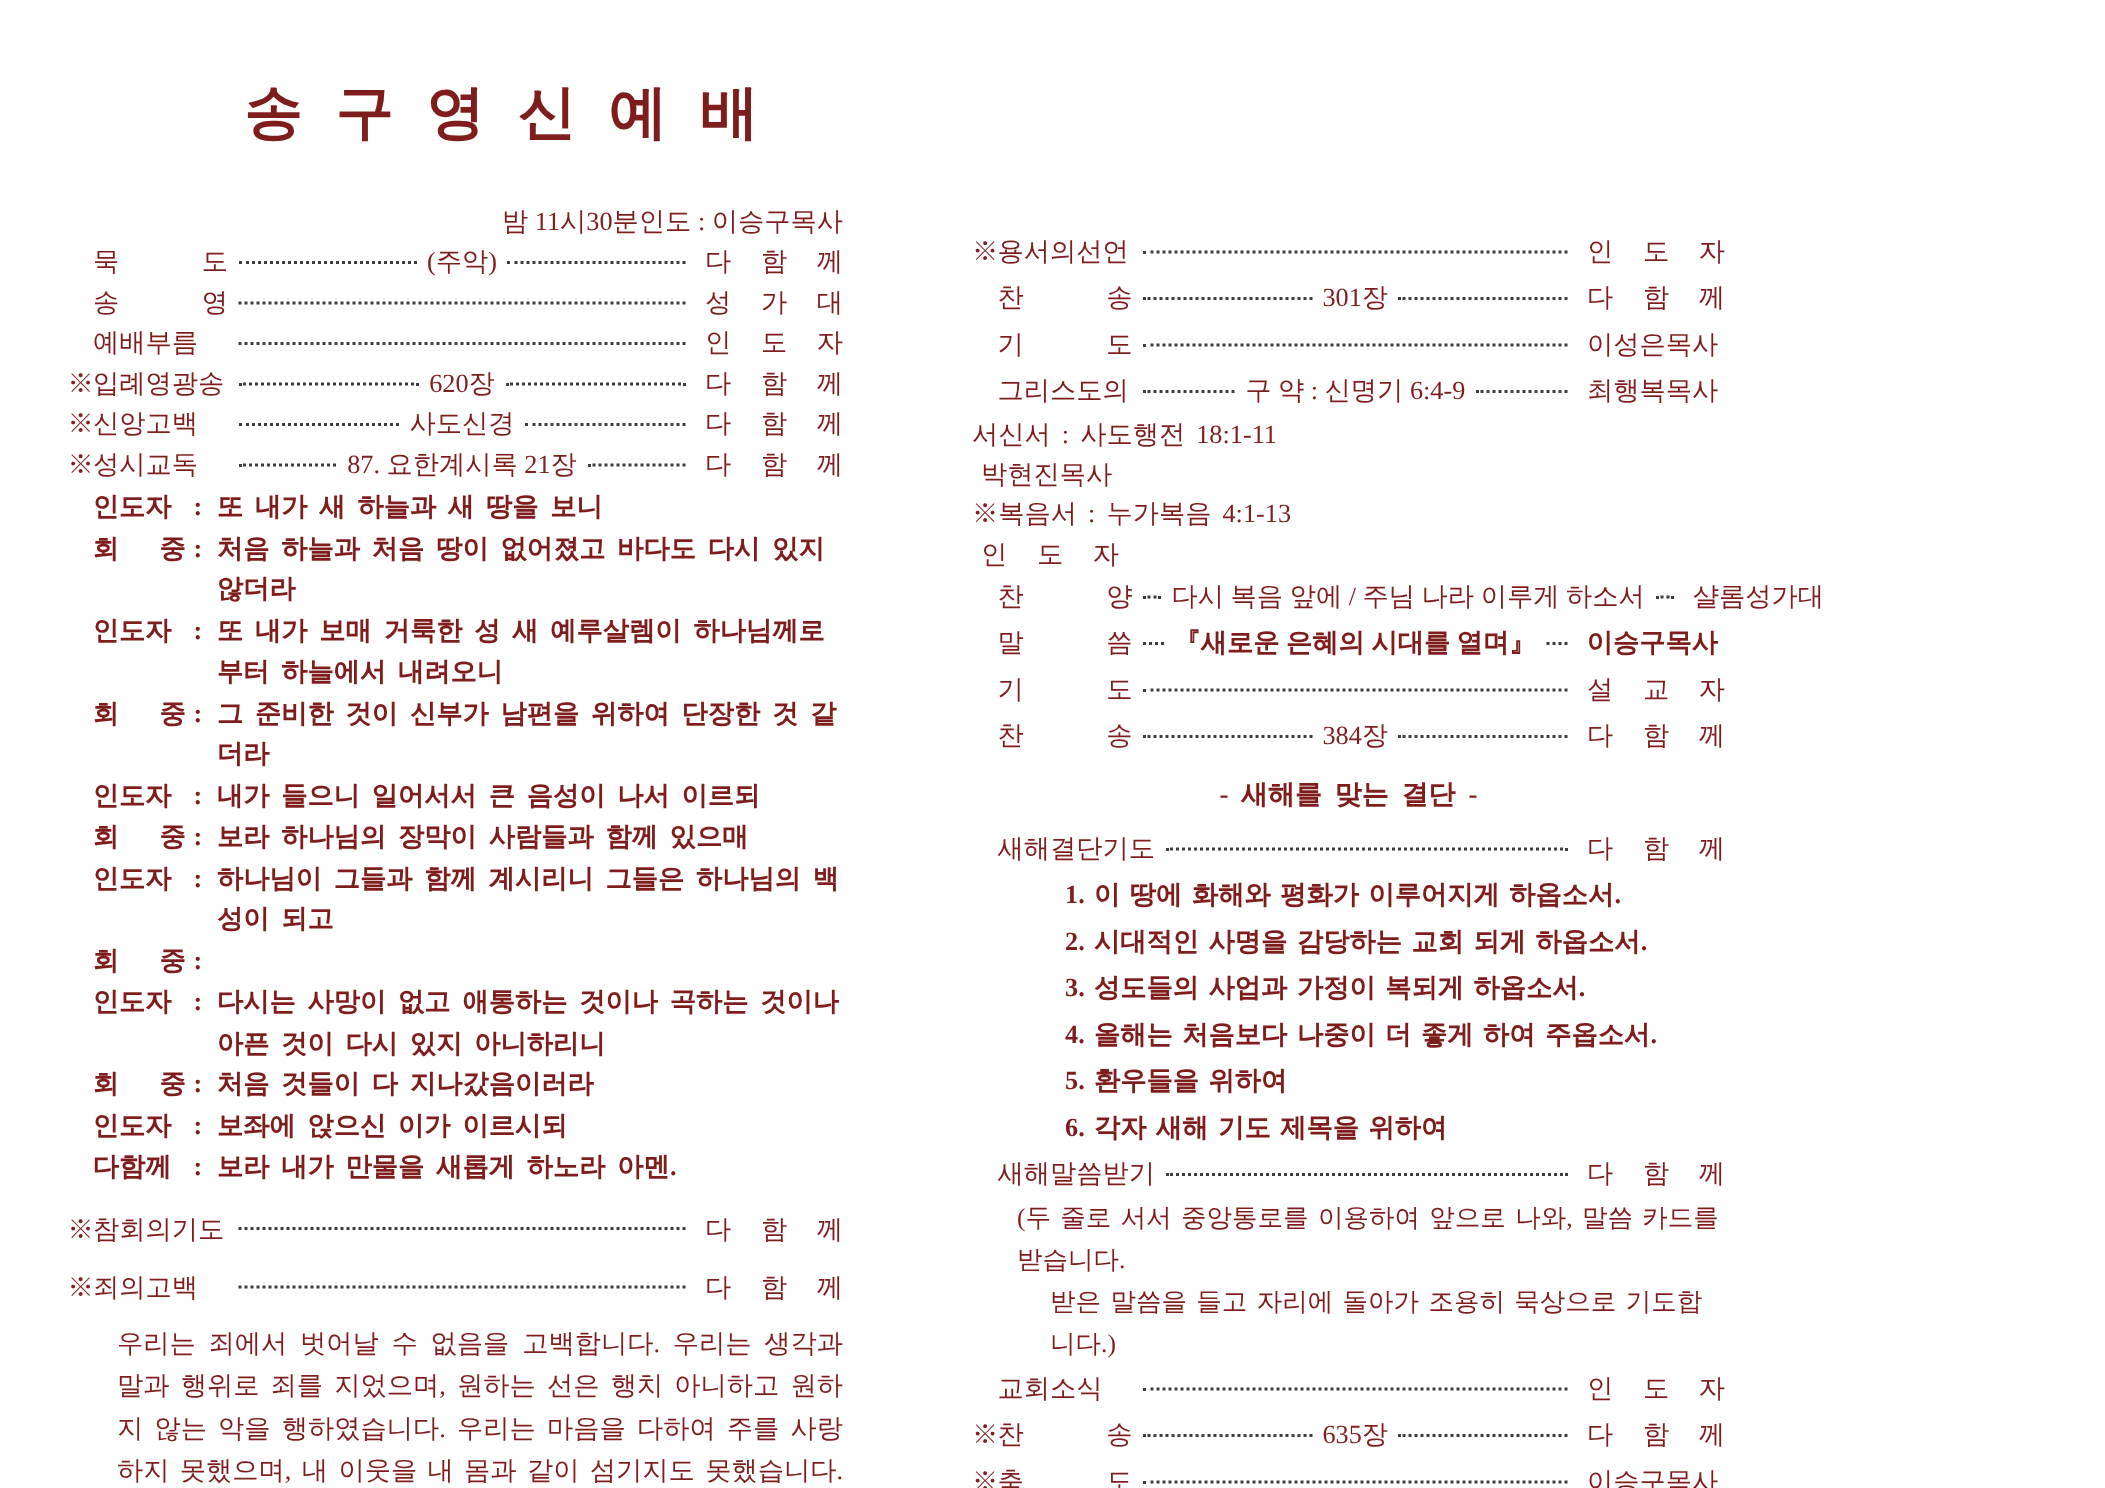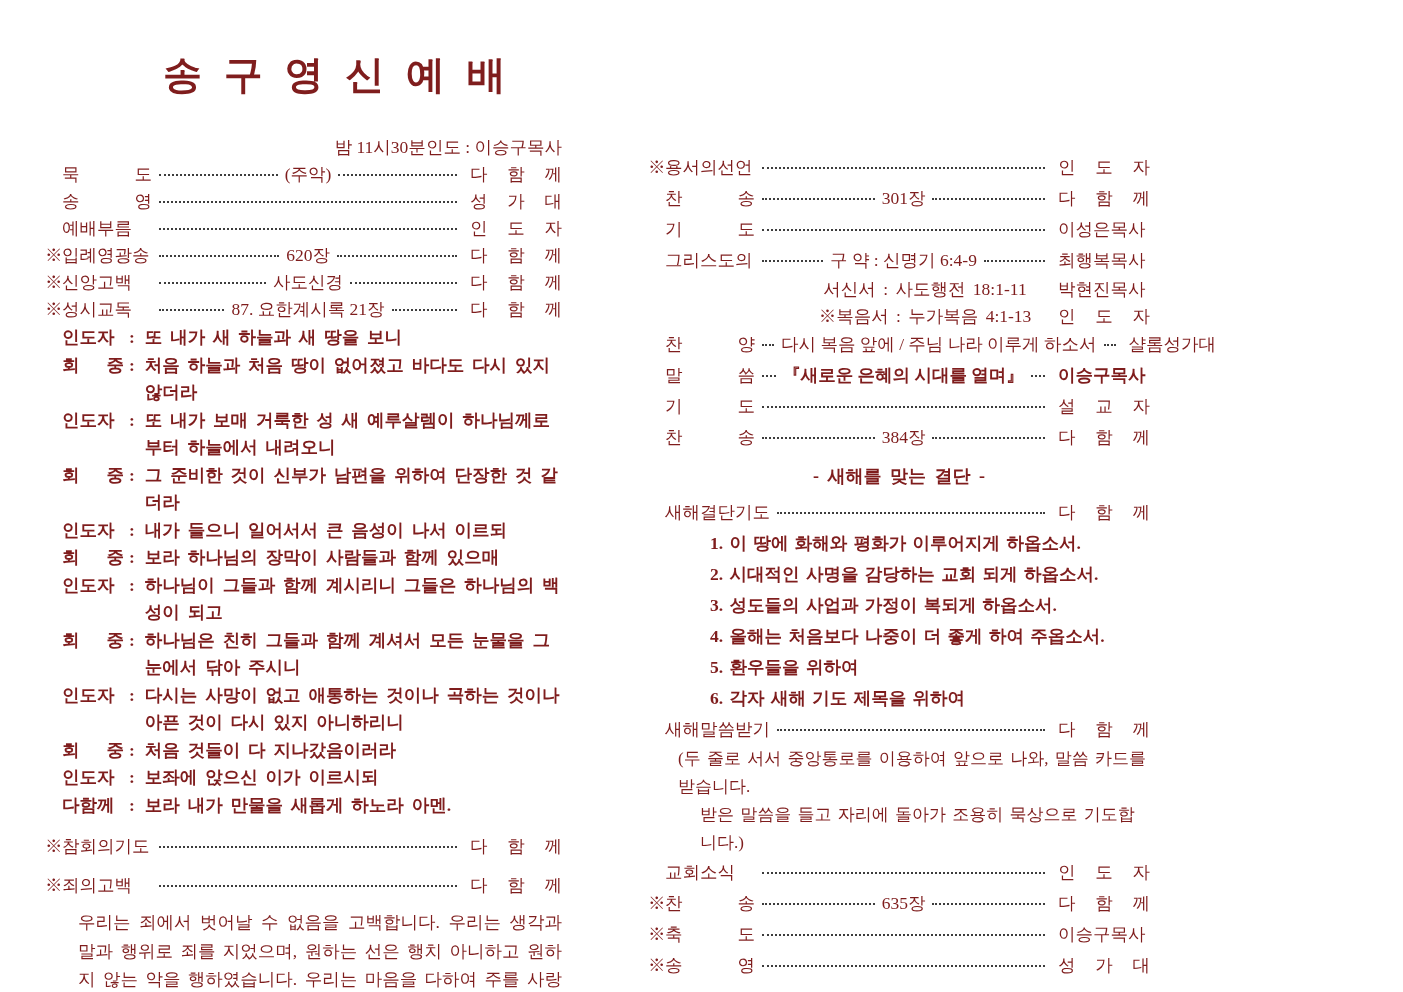--- a/index.html
+++ b/index.html
@@ -27,21 +27,21 @@
   .read{display:flex;font-size:17.5px;line-height:27.5px;padding-left:17px;font-weight:bold;}
   .spk{flex:none;width:62px;text-align:justify;text-align-last:justify;}
   .sep{flex:none;padding:0 10px 0 5px;}
   .rtx{flex:1 1 auto;word-spacing:3.5px;}
 
   .gap14{margin-top:14px;}
   .gap12{margin-top:12px;}
   .confession{margin:9px 0 0 33px;font-size:17.5px;line-height:28.5px;
               text-align:justify;word-spacing:2px;}
 
-  .sub{display:flex;align-items:flex-start;font-size:17.5px;line-height:26.5px;}
+  .sub{display:flex;align-items:flex-start;font-size:17.5px;line-height:26.5px;flex-direction:column;}
   .sub-pad{flex:none;width:150px;}
   .sub-ctr{flex:1 1 auto;text-align:center;white-space:nowrap;word-spacing:3px;}
 
   .res-title{font-size:18px;font-weight:700;text-align:center;line-height:22px;
              margin:12px 0 10px 0;word-spacing:4px;}
   .res-item{font-size:17.5px;font-weight:700;line-height:31px;padding-left:62px;word-spacing:2px;}
 
   .note{font-size:17px;line-height:28px;word-spacing:2px;}
   .note1{padding-left:30px;}
   .note2{padding-left:52px;}
@@ -144,21 +144,20 @@
         <span class="rtx">보라 하나님의 장막이 사람들과 함께 있으매</span>
       </div>
       <div class="read">
         <span class="spk">인도자</span>
         <span class="sep">:</span>
         <span class="rtx">하나님이 그들과 함께 계시리니 그들은 하나님의 백성이 되고</span>
       </div>
       <div class="read b">
         <span class="spk">회 중</span>
         <span class="sep">:</span>
-        <span class="rtx">하나님은 친히 그들과 함께 계셔서 모든 눈물을 그 눈에서 닦아 주시니</span>
       </div>
       <div class="read">
         <span class="spk">인도자</span>
         <span class="sep">:</span>
         <span class="rtx">다시는 사망이 없고 애통하는 것이나 곡하는 것이나 아픈 것이 다시 있지 아니하리니</span>
       </div>
       <div class="read b">
         <span class="spk">회 중</span>
         <span class="sep">:</span>
         <span class="rtx">처음 것들이 다 지나갔음이러라</span>

